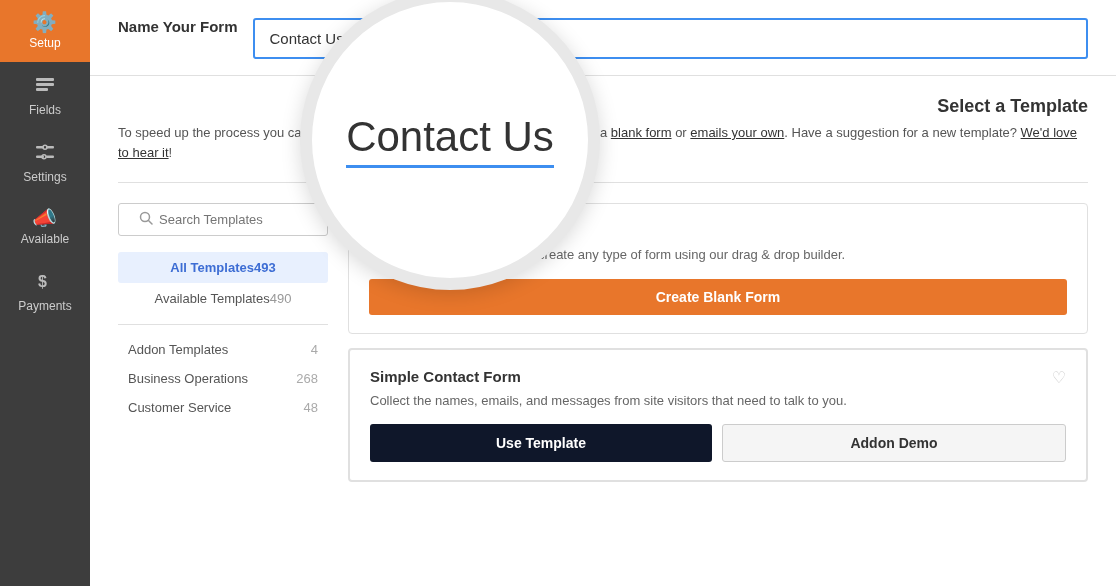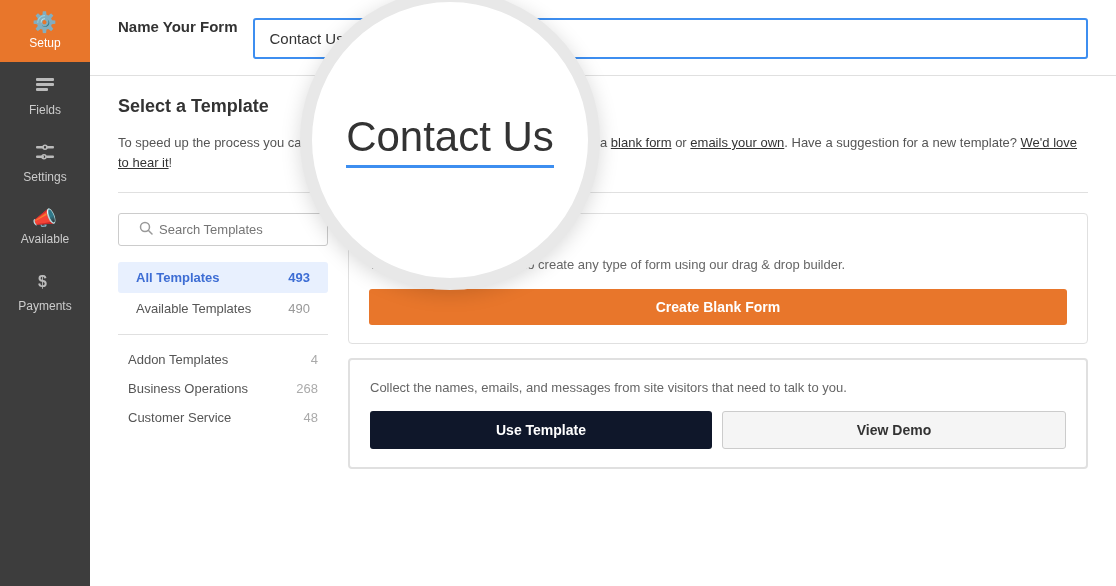--- a/index.html
+++ b/index.html
@@ -67,21 +67,22 @@
       outline: none;
     }
 
     .template-section {
       padding: 20px 28px;
     }
     .template-section-title {
       font-size: 18px;
       font-weight: 700;
       color: #333;
-      margin-bottom: 16px;
+      margin-bottom: 6px;
+      text-align: right;
     }
     .template-section-desc {
       font-size: 13px;
       color: #555;
       line-height: 1.5;
     }
     .template-section-desc a {
       color: #333;
       text-decoration: underline;
     }
@@ -121,21 +122,21 @@
       border: none;
       outline: none;
       font-size: 13px;
       color: #555;
       width: 100%;
       background: transparent;
     }
 
     .template-list-item {
       display: flex;
-      justify-content: space-between;
+      justify-content: center;
       align-items: center;
       padding: 8px 18px;
       cursor: pointer;
       border-radius: 3px;
       font-size: 13px;
       color: #555;
     }
     .template-list-item.active {
       background: #e8f0fe;
       color: #3d6dd4;
@@ -378,23 +379,27 @@
 
     <div class="template-content">
 
       <div class="template-card">
         <div class="card-title">Blank Form</div>
         <div class="card-desc">The blank form allows you to create any type of form using our drag &amp; drop builder.</div>
         <button class="btn-orange">Create Blank Form</button>
       </div>
 
       <div class="template-card featured">
+        <div class="card-header-row">
+          <div class="card-title">Simple Contact Form</div>
+          <span class="heart-icon">♡</span>
+        </div>
         <div class="card-desc">Collect the names, emails, and messages from site visitors that need to talk to you.</div>
         <div class="card-actions">
           <button class="btn-use">Use Template</button>
-          <button class="btn-view-demo">View Demo</button>
+          <button class="btn-view-demo">Addon Demo</button>
         </div>
       </div>
 
     </div>
   </div>
 
 </main>
 
 </body></html>

